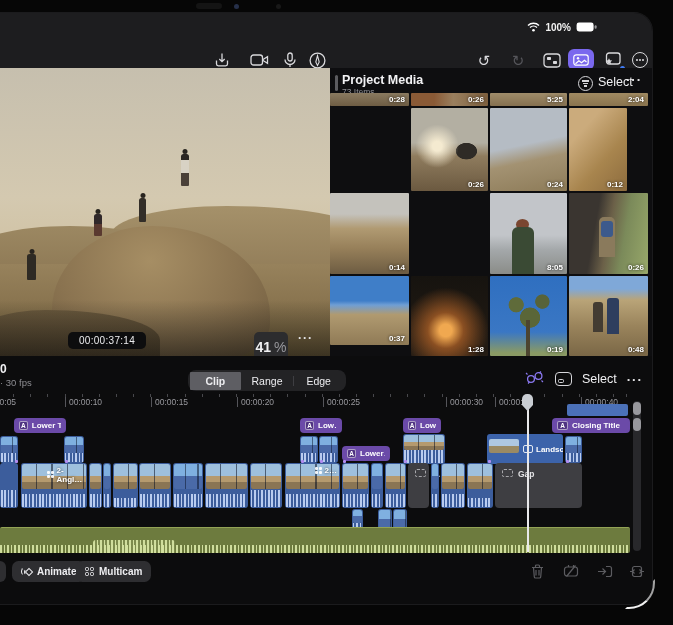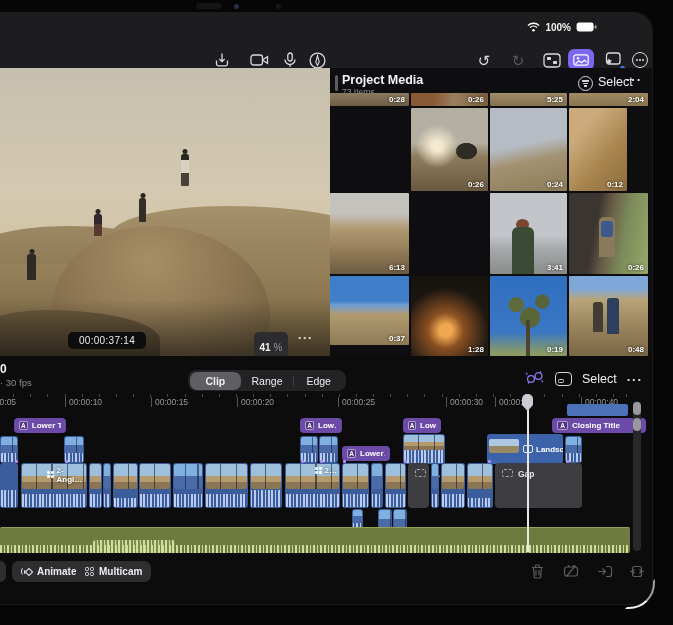--- a/index.html
+++ b/index.html
@@ -39,21 +39,21 @@
              background:radial-gradient(ellipse at 45% 25%,#a68e64 0%,#8a7350 55%,#6e5b3e 100%);
              border-radius:46% 54% 38% 40% / 60% 64% 30% 30%; }
   .rockfg { position:absolute; left:-30px; top:242px; width:190px; height:60px; background:linear-gradient(180deg,#6b5a3e,#57482f);
             border-radius:40% 60% 0 0/30px; }
   .fig { position:absolute; border-radius:2.5px 2.5px 1px 1px; }
   .fig .head { position:absolute; left:50%; top:-5px; transform:translateX(-50%); width:5px; height:5px; border-radius:50%; background:#28241f; }
   .shade { position:absolute; left:0; bottom:0; width:100%; height:56px; background:linear-gradient(180deg,rgba(10,10,10,0),rgba(10,10,10,.55)); }
   .tc-box { position:absolute; left:68px; top:264px; width:78px; height:17px; background:#0d0d0e; border-radius:5px;
             color:#ececee; font-size:10px; display:flex; align-items:center; justify-content:center; letter-spacing:.3px; }
   .zoom-box { position:absolute; left:254px; top:264px; width:34px; height:30px; background:#2c2c2e; border-radius:5px;
-            display:flex; align-items:center; justify-content:center; gap:3px; font-size:10px; }
+            display:flex; align-items:center; justify-content:center; gap:3px; font-size:14px; }
   .zoom-box .v { color:#f0f0f2; font-weight:700; } .zoom-box .u { color:#98989d; }
   .pdots { position:absolute; left:298px; top:263px; color:#e4e4e6; font-size:12px; font-weight:700; letter-spacing:1px; }
 
   
   .media { position:absolute; left:330px; top:55px; width:322px; height:288px; background:#0e0e10; }
   .m-pill { position:absolute; left:5px; top:7px; width:3px; height:16px; background:#5c5c60; border-radius:2px; }
   .m-title { position:absolute; left:12px; top:5px; font-size:12.5px; font-weight:700; color:#f2f2f4; }
   .m-count { position:absolute; left:12px; top:19px; font-size:8.5px; color:#8e8e93; }
   .m-filter { position:absolute; left:248px; top:8px; width:15px; height:15px; border:1.2px solid #d6d6da; border-radius:50%;
               display:flex; flex-direction:column; align-items:center; justify-content:center; gap:1.4px; }
@@ -87,21 +87,21 @@
                     radial-gradient(circle at 68% 32%,#57633a 0 9%,rgba(87,99,58,0) 10%),
                     linear-gradient(180deg,#2f6fc0,#3a77c4 70%,#8a9a64 96%); }
   .t16 { background:linear-gradient(180deg,#7fa8d8 0 16%,#b9a478 30%,#9a845c 62%,#7a6746 100%); }
 
   
   .timeline { position:absolute; left:0; top:343px; width:652px; height:248px; background:#0c0c0d; }
   .tl-name { position:absolute; left:0; top:6px; font-size:12px; font-weight:700; color:#f0f0f2; }
   .tl-fps { position:absolute; left:0; top:21px; font-size:9.5px; color:#8e8e93; }
   .seg { position:absolute; left:188px; top:14px; width:158px; height:21px; background:#232325; border-radius:8px;
          display:flex; padding:1.5px; }
-  .seg .opt { flex:1; display:flex; align-items:center; justify-content:center; font-size:10.5px; color:#ededf0; position:relative; border-radius:7px; }
+  .seg .opt { flex:1; display:flex; align-items:center; justify-content:center; font-size:10.5px; color:#ededf0; position:relative; border-radius:1px; }
   .seg .opt.sel { background:#5e5e63; font-weight:700; }
   .seg .opt.divided::before { content:""; position:absolute; left:0; top:4px; bottom:4px; width:1px; background:#3e3e42; }
   .tl-icons { position:absolute; left:524px; top:13px; height:20px; display:flex; align-items:center; gap:10px; }
   .tl-select { font-size:12.5px; color:#f0f0f2; }
   .tl-more { font-size:13px; font-weight:700; color:#e4e4e6; letter-spacing:1px; }
   .frame-ic { width:17px; height:14px; border:1.4px solid #d6d6da; border-radius:4px; position:relative; }
   .frame-ic i { position:absolute; left:2px; bottom:2px; width:6px; height:4px; border:1.1px solid #d6d6da; border-radius:1.5px; }
 
   .ruler-ticks { position:absolute; left:0; top:38px; width:630px; height:3px;
      background:repeating-linear-gradient(90deg,#48484c 0 1px,transparent 1px 17.14px); background-position:-4px 0; }
@@ -305,26 +305,26 @@
           <span class="dur">0:26</span>
         </div>
       <div class="cell t7" style="left:160px;top:40px;width:77px;height:83px;">
           <span class="dur">0:24</span>
         </div>
       <div class="cell t8" style="left:239px;top:40px;width:58px;height:83px;">
           <span class="dur">0:12</span>
         </div>
 
       <div class="cell t9" style="left:0;top:125px;width:79px;height:81px;">
-          <span class="dur">6:13</span>
+          <span class="dur">0:14</span>
         </div>
       <div class="cell t11" style="left:160px;top:125px;width:77px;height:81px;">
         <span class="cfig" style="left:26px;top:26px;width:13px;height:11px;border-radius:50%;background:#7a4630;"></span>
         <span class="cfig" style="left:22px;top:34px;width:22px;height:47px;border-radius:6px 6px 0 0;background:#3a4a34;"></span>
-        <span class="dur">3:41</span>
+        <span class="dur">8:05</span>
       </div>
       <div class="cell t12" style="left:239px;top:125px;width:79px;height:81px;">
         <span class="cfig" style="left:30px;top:24px;width:16px;height:40px;border-radius:5px 5px 0 0;background:#8a7a5c;"></span>
         <span class="cfig" style="left:32px;top:28px;width:12px;height:16px;border-radius:3px;background:#3c5a8c;"></span>
         <span class="dur">0:26</span>
       </div>
 
       <div class="cell t13" style="left:0;top:208px;width:79px;height:69px;">
           <span class="dur">0:37</span>
         </div>
@@ -365,40 +365,40 @@
           </span>
         <span class="tl-select">Select</span>
         <span class="tl-more">···</span>
       </div>
 
       <div class="ruler-ticks"></div>
       <span class="rlab" style="left:-21px;">00:00:05</span>
       <span class="rlab" style="left:65px;">00:00:10</span>
       <span class="rlab" style="left:151px;">00:00:15</span>
       <span class="rlab" style="left:237px;">00:00:20</span>
-      <span class="rlab" style="left:338px;">00:00:25</span>
+      <span class="rlab" style="left:323px;">00:00:25</span>
       <span class="rlab" style="left:409px;margin-left:37px;">00:00:30</span>
       <span class="rlab" style="left:495px;">00:00:35</span>
       <span class="rlab" style="left:581px;">00:00:40</span>
 
       <div class="bluebar" style="left:567px;top:48px;width:61px;height:12px;"></div>
 
       <div class="tclip" style="left:14px;top:62px;width:52px;">
           <span class="abadge">A</span>
           <span class="tlabel">Lower T…</span>
         </div>
       <div class="tclip" style="left:300px;top:62px;width:42px;">
           <span class="abadge">A</span>
           <span class="tlabel">Low…</span>
         </div>
       <div class="tclip" style="left:403px;top:62px;width:38px;">
           <span class="abadge">A</span>
           <span class="tlabel">Low…</span>
         </div>
-      <div class="tclip" style="left:552px;top:62px;width:94px;">
+      <div class="tclip" style="left:552px;top:62px;width:78px;">
           <span class="abadge">A</span>
           <span class="tlabel">Closing Title</span>
         </div>
       <div class="tclip" style="left:342px;top:90px;width:48px;">
           <span class="abadge">A</span>
           <span class="tlabel">Lower…</span>
         </div>
 
       <div class="clip" style="left:0;top:80px;width:18px;height:27px;">
           <div class="film blue" style="height:60%;"></div>

